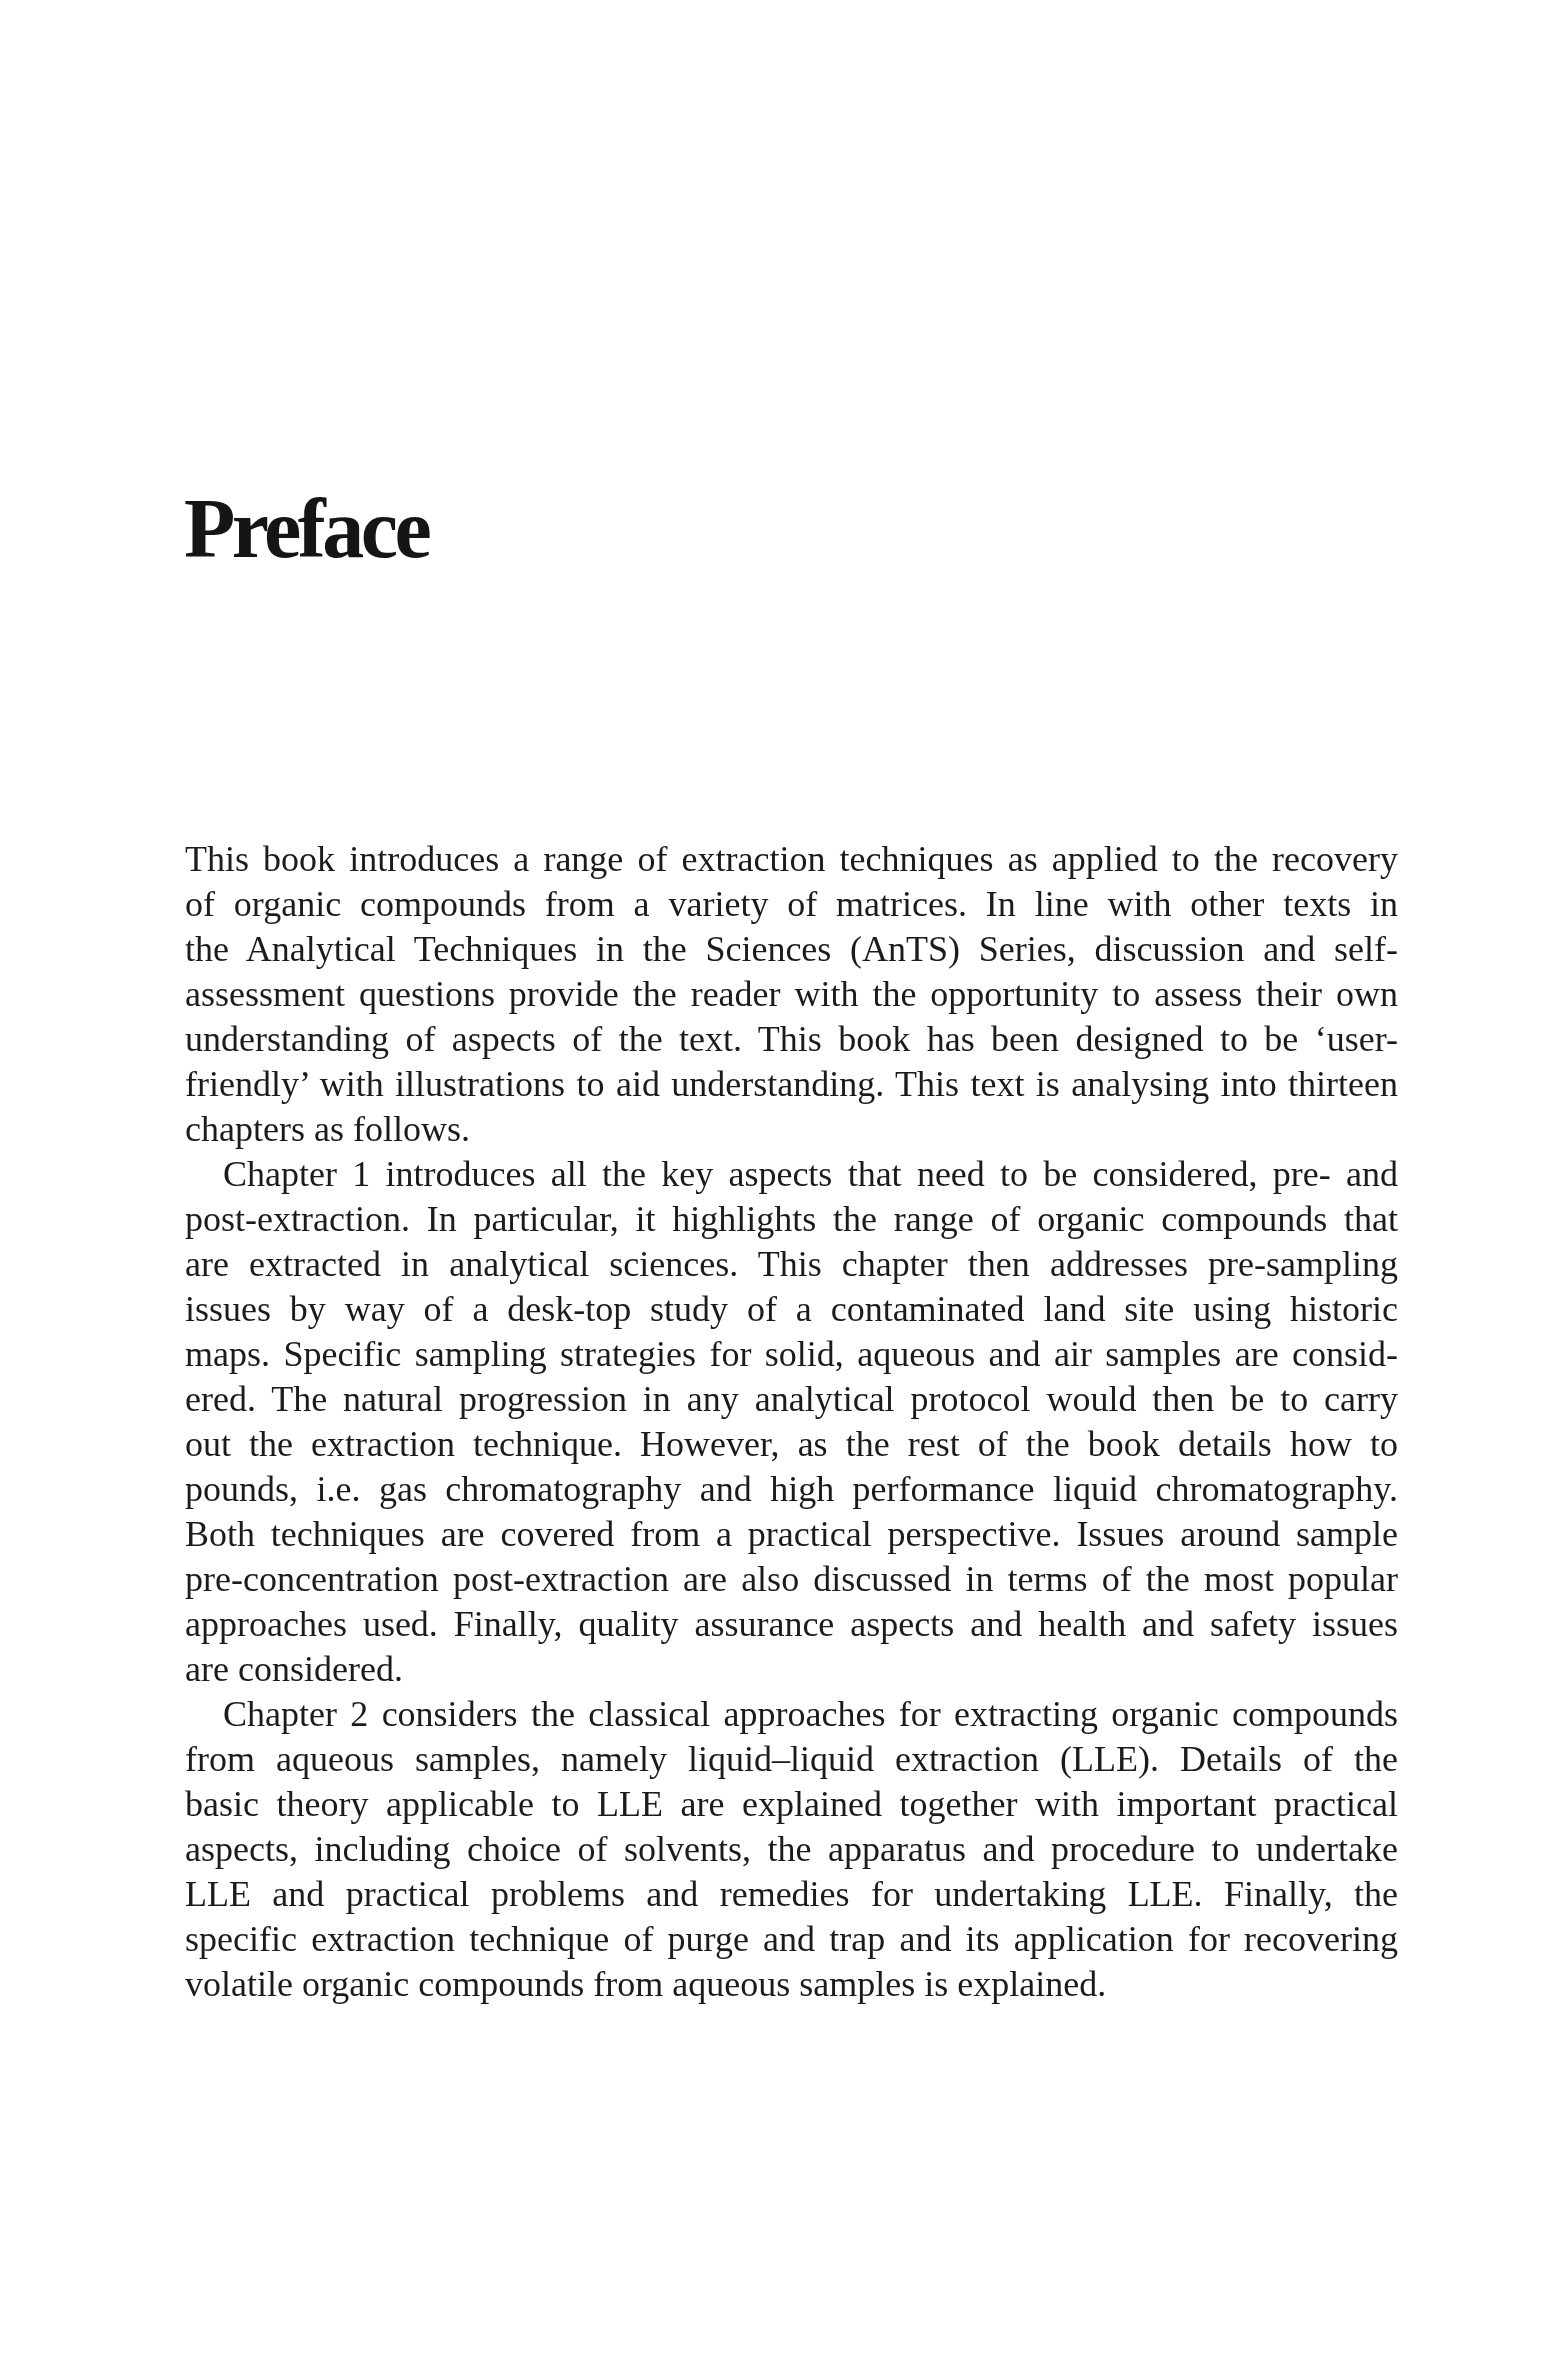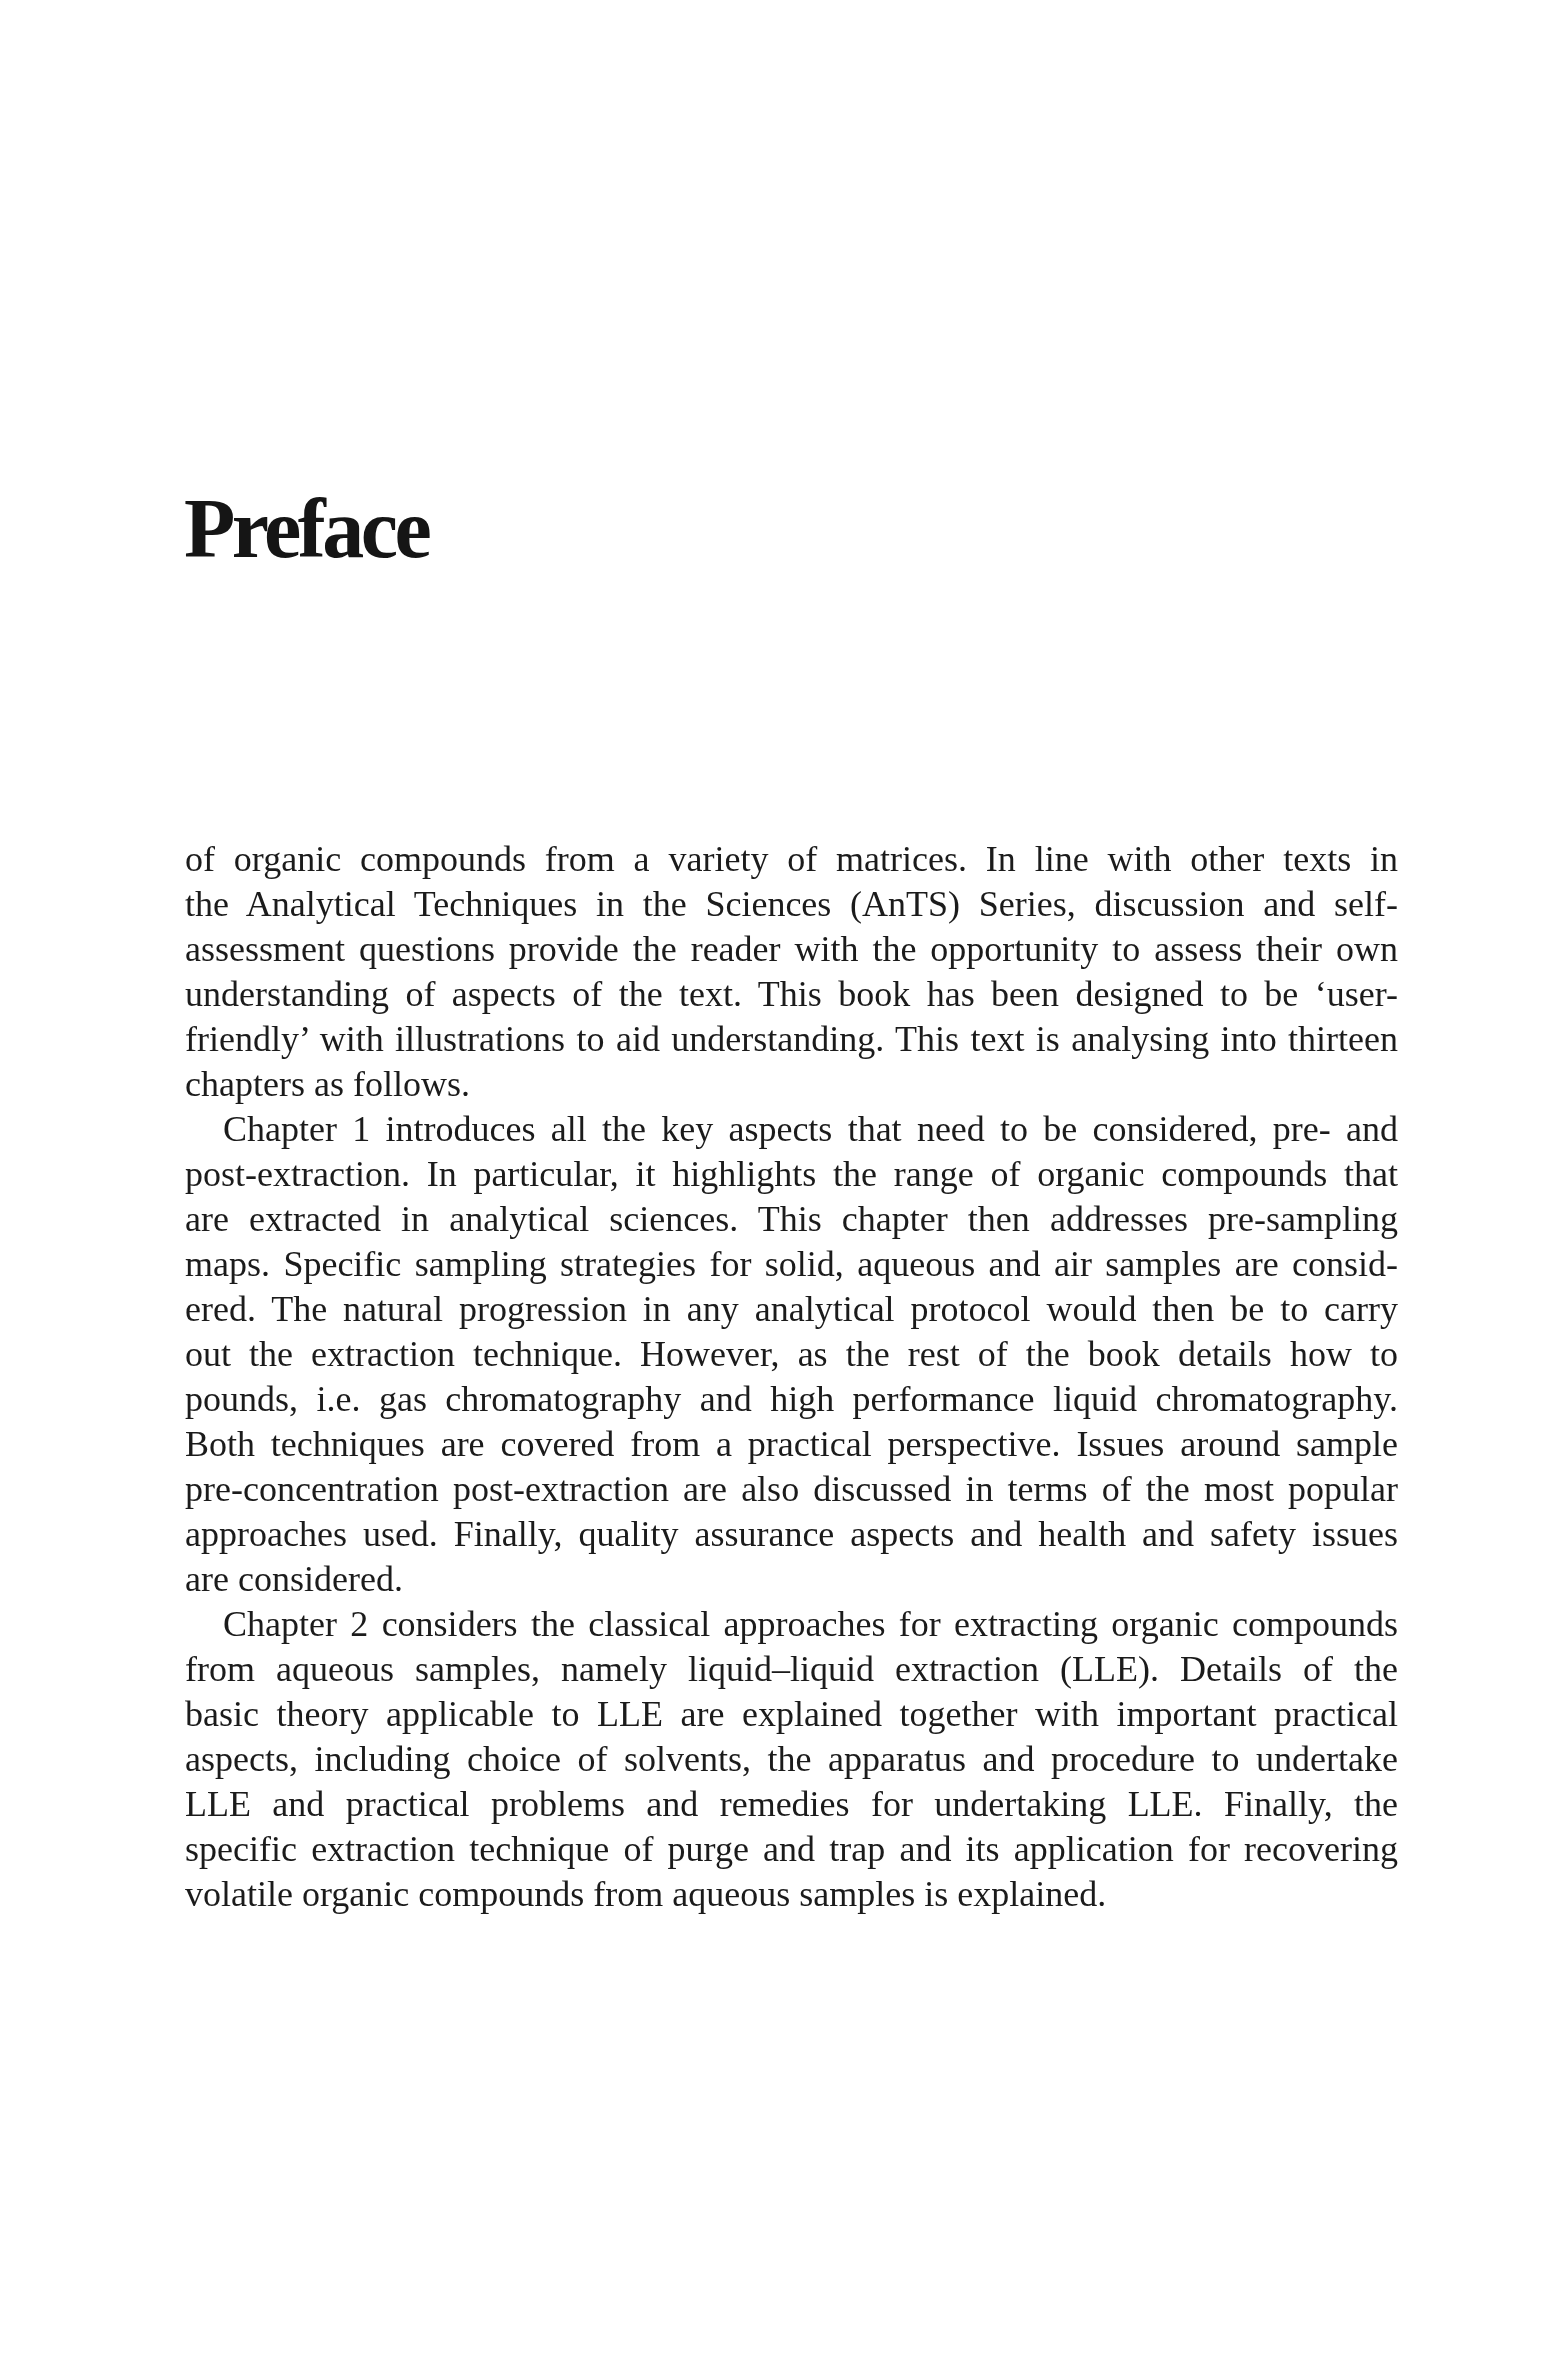--- a/index.html
+++ b/index.html
@@ -55,31 +55,33 @@
   }
 </style>
 </head>
 <body>
 
 <div class="page">
   <h1 class="page-title">Preface</h1>
 
   <div class="body-text">
       <div class="para">
+        <div class="line">This book introduces a range of extraction techniques as applied to the recovery</div>
         <div class="line">of organic compounds from a variety of matrices. In line with other texts in</div>
         <div class="line">the Analytical Techniques in the Sciences (AnTS) Series, discussion and self-</div>
         <div class="line">assessment questions provide the reader with the opportunity to assess their own</div>
         <div class="line">understanding of aspects of the text. This book has been designed to be ‘user-</div>
         <div class="line">friendly’ with illustrations to aid understanding. This text is analysing into thirteen</div>
         <div class="line plast">chapters as follows.</div>
       </div>
       <div class="para indent">
         <div class="line">Chapter 1 introduces all the key aspects that need to be considered, pre- and</div>
         <div class="line">post-extraction. In particular, it highlights the range of organic compounds that</div>
         <div class="line">are extracted in analytical sciences. This chapter then addresses pre-sampling</div>
+        <div class="line">issues by way of a desk-top study of a contaminated land site using historic</div>
         <div class="line">maps. Specific sampling strategies for solid, aqueous and air samples are consid-</div>
         <div class="line">ered. The natural progression in any analytical protocol would then be to carry</div>
         <div class="line">out the extraction technique. However, as the rest of the book details how to</div>
         <div class="line">pounds, i.e. gas chromatography and high performance liquid chromatography.</div>
         <div class="line">Both techniques are covered from a practical perspective. Issues around sample</div>
         <div class="line">pre-concentration post-extraction are also discussed in terms of the most popular</div>
         <div class="line">approaches used. Finally, quality assurance aspects and health and safety issues</div>
         <div class="line plast">are considered.</div>
       </div>
       <div class="para indent">

